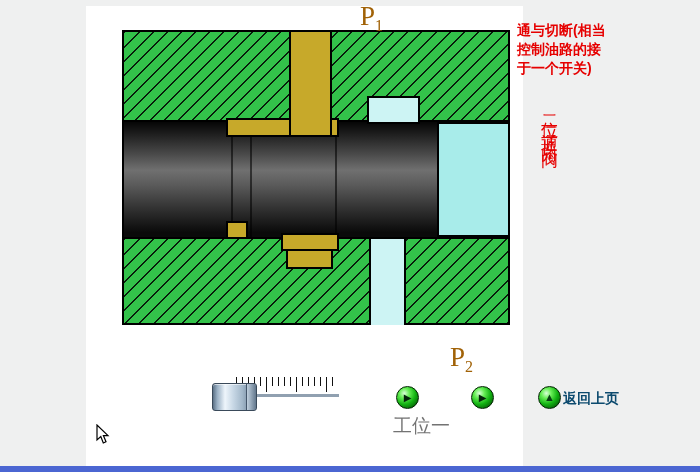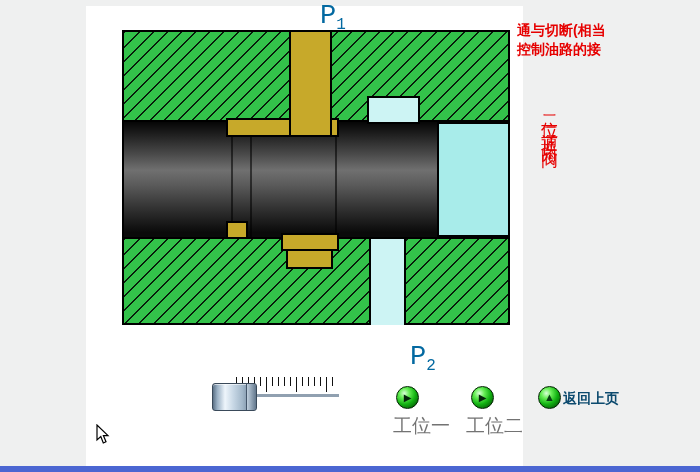--- a/index.html
+++ b/index.html
@@ -34,21 +34,21 @@
 
   .y-bar-top  { left:226px; top:118px; width:113px; height:19px; background:#c7a92a; border:2px solid #000; }
   .y-chan-top { left:289px; top:32px;  width:43px;  height:103px; background:#c7a92a; border-left:2px solid #000; border-right:2px solid #000; }
   .y-tab-left { left:226px; top:221px; width:22px; height:18px; background:#c7a92a; border:2px solid #000; }
   .y-stub-bottom { left:286px; top:233px; width:47px; height:36px; background:#c7a92a; border:2px solid #000; }
   .y-bar-bottom  { left:281px; top:233px; width:58px; height:18px; background:#c7a92a; border:2px solid #000; }
 
   .cyan-chan-bottom { left:369px; top:239px; width:37px; height:86px; background:#cdf4f4; border-left:2px solid #000; border-right:2px solid #000; }
 
   
-  .label-p { color:#0369a1; font-family:Liberation Mono, monospace; font-size:27px; }
+  .label-p { color:#a16207; font-family:Liberation Serif, serif; font-size:27px;margin-left:40px; }
   .p-sub { font-size:16px; position:relative; top:6px; }
   .label-p1 { left:320px; top:1px; }
   .label-p2 { left:410px; top:342px; }
 
   .note { left:517px; top:21px; width:98px; color:#e60000; font-weight:bold; font-size:14px; line-height:19px; font-family:"Liberation Sans", sans-serif; }
 
   .valve-name {
     left:538px; top:102px; color:#e60000; font-size:17px;
     writing-mode:vertical-rl; letter-spacing:6px;
     font-family:"Liberation Serif", serif;
@@ -118,20 +118,21 @@
   <div class="abs label-p label-p1">
     <span>P</span><span class="p-sub">1</span>
   </div>
   <div class="abs label-p label-p2">
     <span>P</span><span class="p-sub">2</span>
   </div>
 
   <div class="abs note">
     <div>通与切断(相当</div>
     <div>控制油路的接</div>
+    <div>于一个开关)</div>
   </div>
 
   <div class="abs valve-name">二位二通换向阀</div>
 
   <div class="abs ruler">
     <div class="ticks-minor"></div>
     <div class="ticks-major"></div>
   </div>
   <div class="abs track"></div>
   <div class="abs thumb">
@@ -143,21 +144,20 @@
   </div>
   <div class="abs orb btn2">
     <span class="tri">▶</span>
   </div>
   <div class="abs orb back">
     <span class="tri up">▲</span>
   </div>
   <div class="abs back-label">返回上页</div>
 
   <div class="abs station st1">工位一</div>
-  <div class="abs station st2">工位二</div>
 
   <svg class="abs cursor" width="14" height="22" viewBox="0 0 14 22">
     <polygon points="1,1 1,16 4.8,12.6 7.3,19 10,17.8 7.4,11.6 12,11.6" fill="#ffffff" stroke="#000000" stroke-width="1.2"></polygon>
   </svg>
 
   <div class="abs taskbar-line"></div>
 
 </div>
 
 </body></html>

